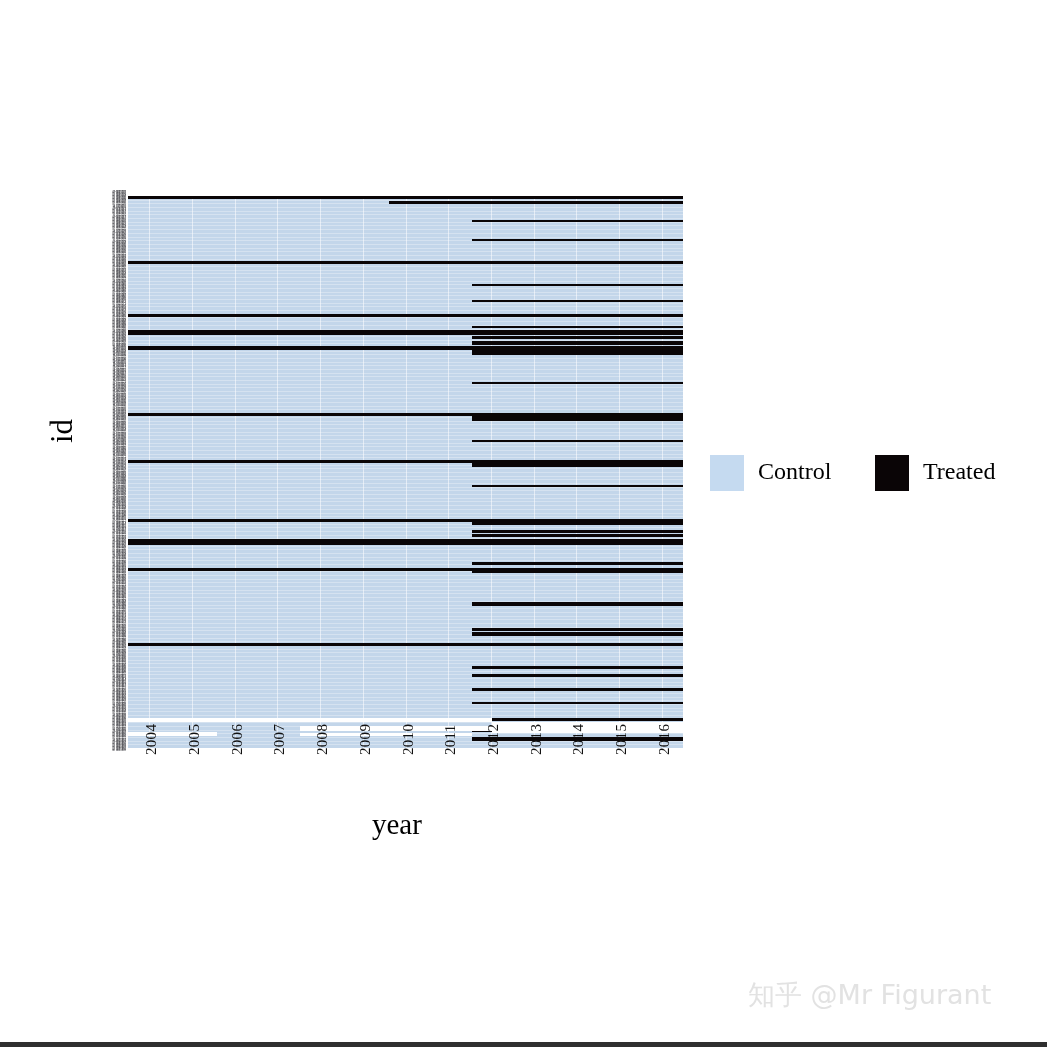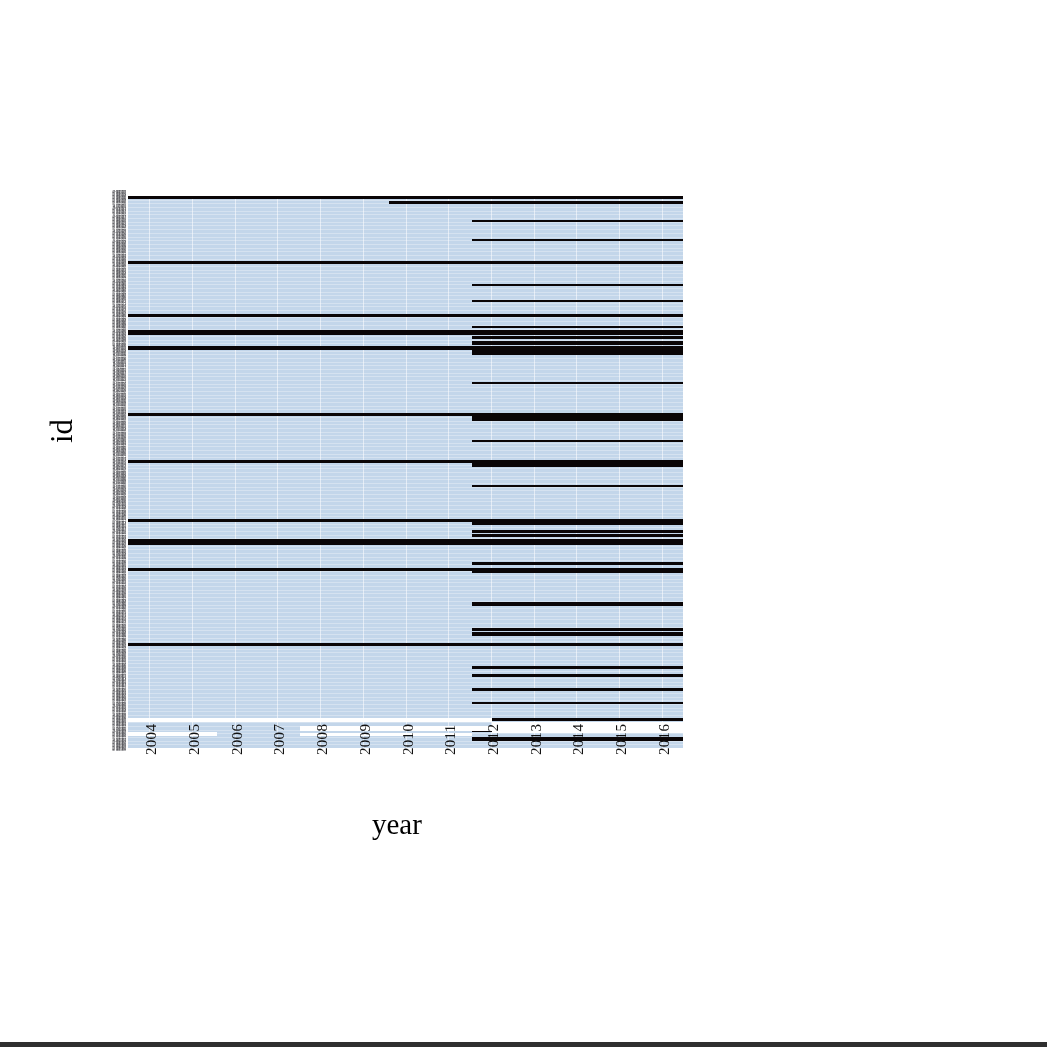--- a/index.html
+++ b/index.html
@@ -700,16 +700,27 @@
       <div class="ytick" style="top: 549.51px;">id_0011352</div>
       <div class="ytick" style="top: 551.07px;">id_0021353</div>
       <div class="ytick" style="top: 552.63px;">id_0031354</div>
       <div class="ytick" style="top: 554.19px;">id_0041355</div>
       <div class="ytick" style="top: 555.76px;">id_0051356</div>
       <div class="ytick" style="top: 557.32px;">id_0061357</div>
       <div class="ytick" style="top: 558.88px;">id_0071358</div>
       <div class="ytick" style="top: 560.44px;">id_0081359</div>
     </div>
 
-
+  <div id="legend">
+      <div class="lg-item" style="left: 0px;">
+        <div class="lg-swatch" style="background: rgb(197, 218, 240);"></div>
+        <div class="lg-text">Control</div>
+      </div>
+      <div class="lg-item" style="left: 165px;">
+        <div class="lg-swatch" style="background: rgb(10, 5, 6);"></div>
+        <div class="lg-text">Treated</div>
+      </div>
+    </div>
+
+  <div id="watermark">知乎 @Mr Figurant</div>
   <div id="bottombar"></div>
 
 </div>
 
 </body></html>

